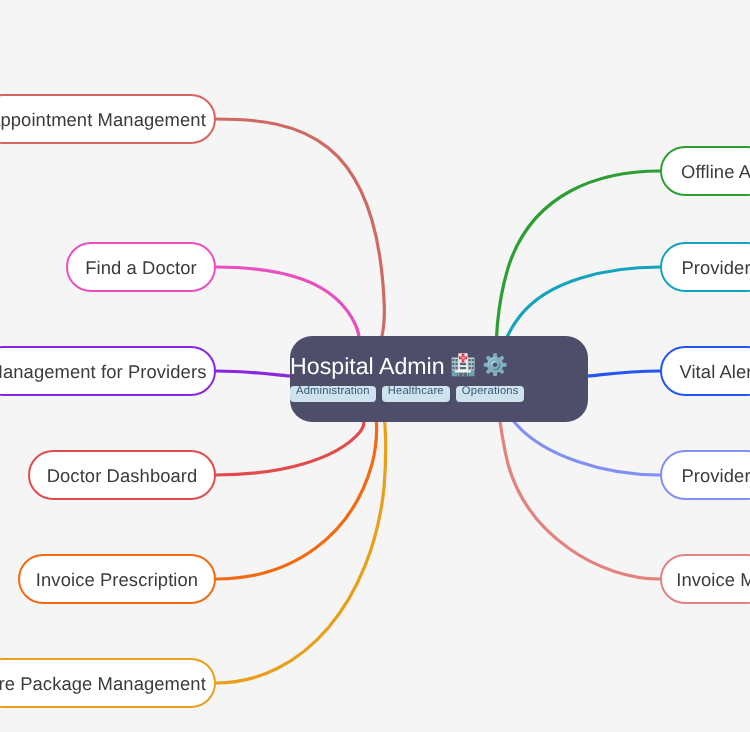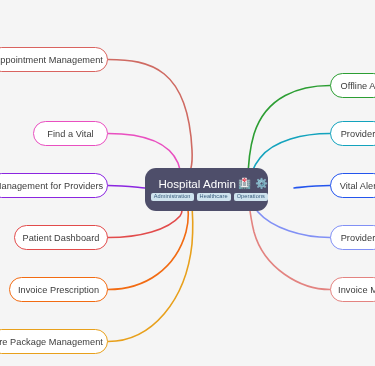--- a/index.html
+++ b/index.html
@@ -40,28 +40,28 @@
     letter-spacing: 0.05px;
   }
   .node-label {
     padding: 0 11px;
   }
   
   #central-node {
     position: absolute;
     left: 145px;
     top: 168px;
-    width: 123px;
+    width: 149px;
     height: 43px;
     box-sizing: border-box;
     background: #4e4e6a;
     border-radius: 11px;
     display: flex;
     flex-direction: column;
-    align-items: flex-end;
+    align-items: flex-start;
     justify-content: center;
     gap: 3px;
   }
   #central-title {
     font-size: 11.6px;
     color: #ffffff;
     display: flex;
     align-items: center;
     gap: 3px;
     line-height: 1;
@@ -101,27 +101,27 @@
       <path d="M330,185.5 C314,185.5 304,187 294,188" fill="none" stroke="#2455ed" stroke-width="1.6" stroke-linecap="round"></path>
       <path d="M330,237.5 C302,237.5 272,228 258,212 C252,205 250,198 250,193" fill="none" stroke="#8190f5" stroke-width="1.6" stroke-linecap="round"></path>
       <path d="M330,289.5 C300,289.5 264,268 254,232 C250,216 249,202 248,195" fill="none" stroke="#e38380" stroke-width="1.6" stroke-linecap="round"></path>
     </svg>
 
   <div id="left-nodes">
       <div class="node" style="left: -11px; top: 47px; width: 119px; border-color: rgb(217, 99, 95);">
         <span class="node-label">Appointment Management</span>
       </div>
       <div class="node" style="left: 33px; top: 121px; width: 75px; border-color: rgb(233, 79, 192);">
-        <span class="node-label">Find a Vital</span>
+        <span class="node-label">Find a Doctor</span>
       </div>
       <div class="node" style="left: -11px; top: 173px; width: 119px; border-color: rgb(139, 38, 224);">
         <span class="node-label">Management for Providers</span>
       </div>
       <div class="node" style="left: 14px; top: 225px; width: 94px; border-color: rgb(226, 75, 75);">
-        <span class="node-label">Patient Dashboard</span>
+        <span class="node-label">Doctor Dashboard</span>
       </div>
       <div class="node" style="left: 9px; top: 277px; width: 99px; border-color: rgb(242, 107, 18);">
         <span class="node-label">Invoice Prescription</span>
       </div>
       <div class="node" style="left: -11px; top: 329px; width: 119px; border-color: rgb(232, 160, 27);">
         <span class="node-label">are Package Management</span>
       </div>
     </div>
   <div id="right-nodes">
       <div class="node" style="left: 330px; top: 73px; width: 56px; border-color: rgb(44, 158, 51);">

